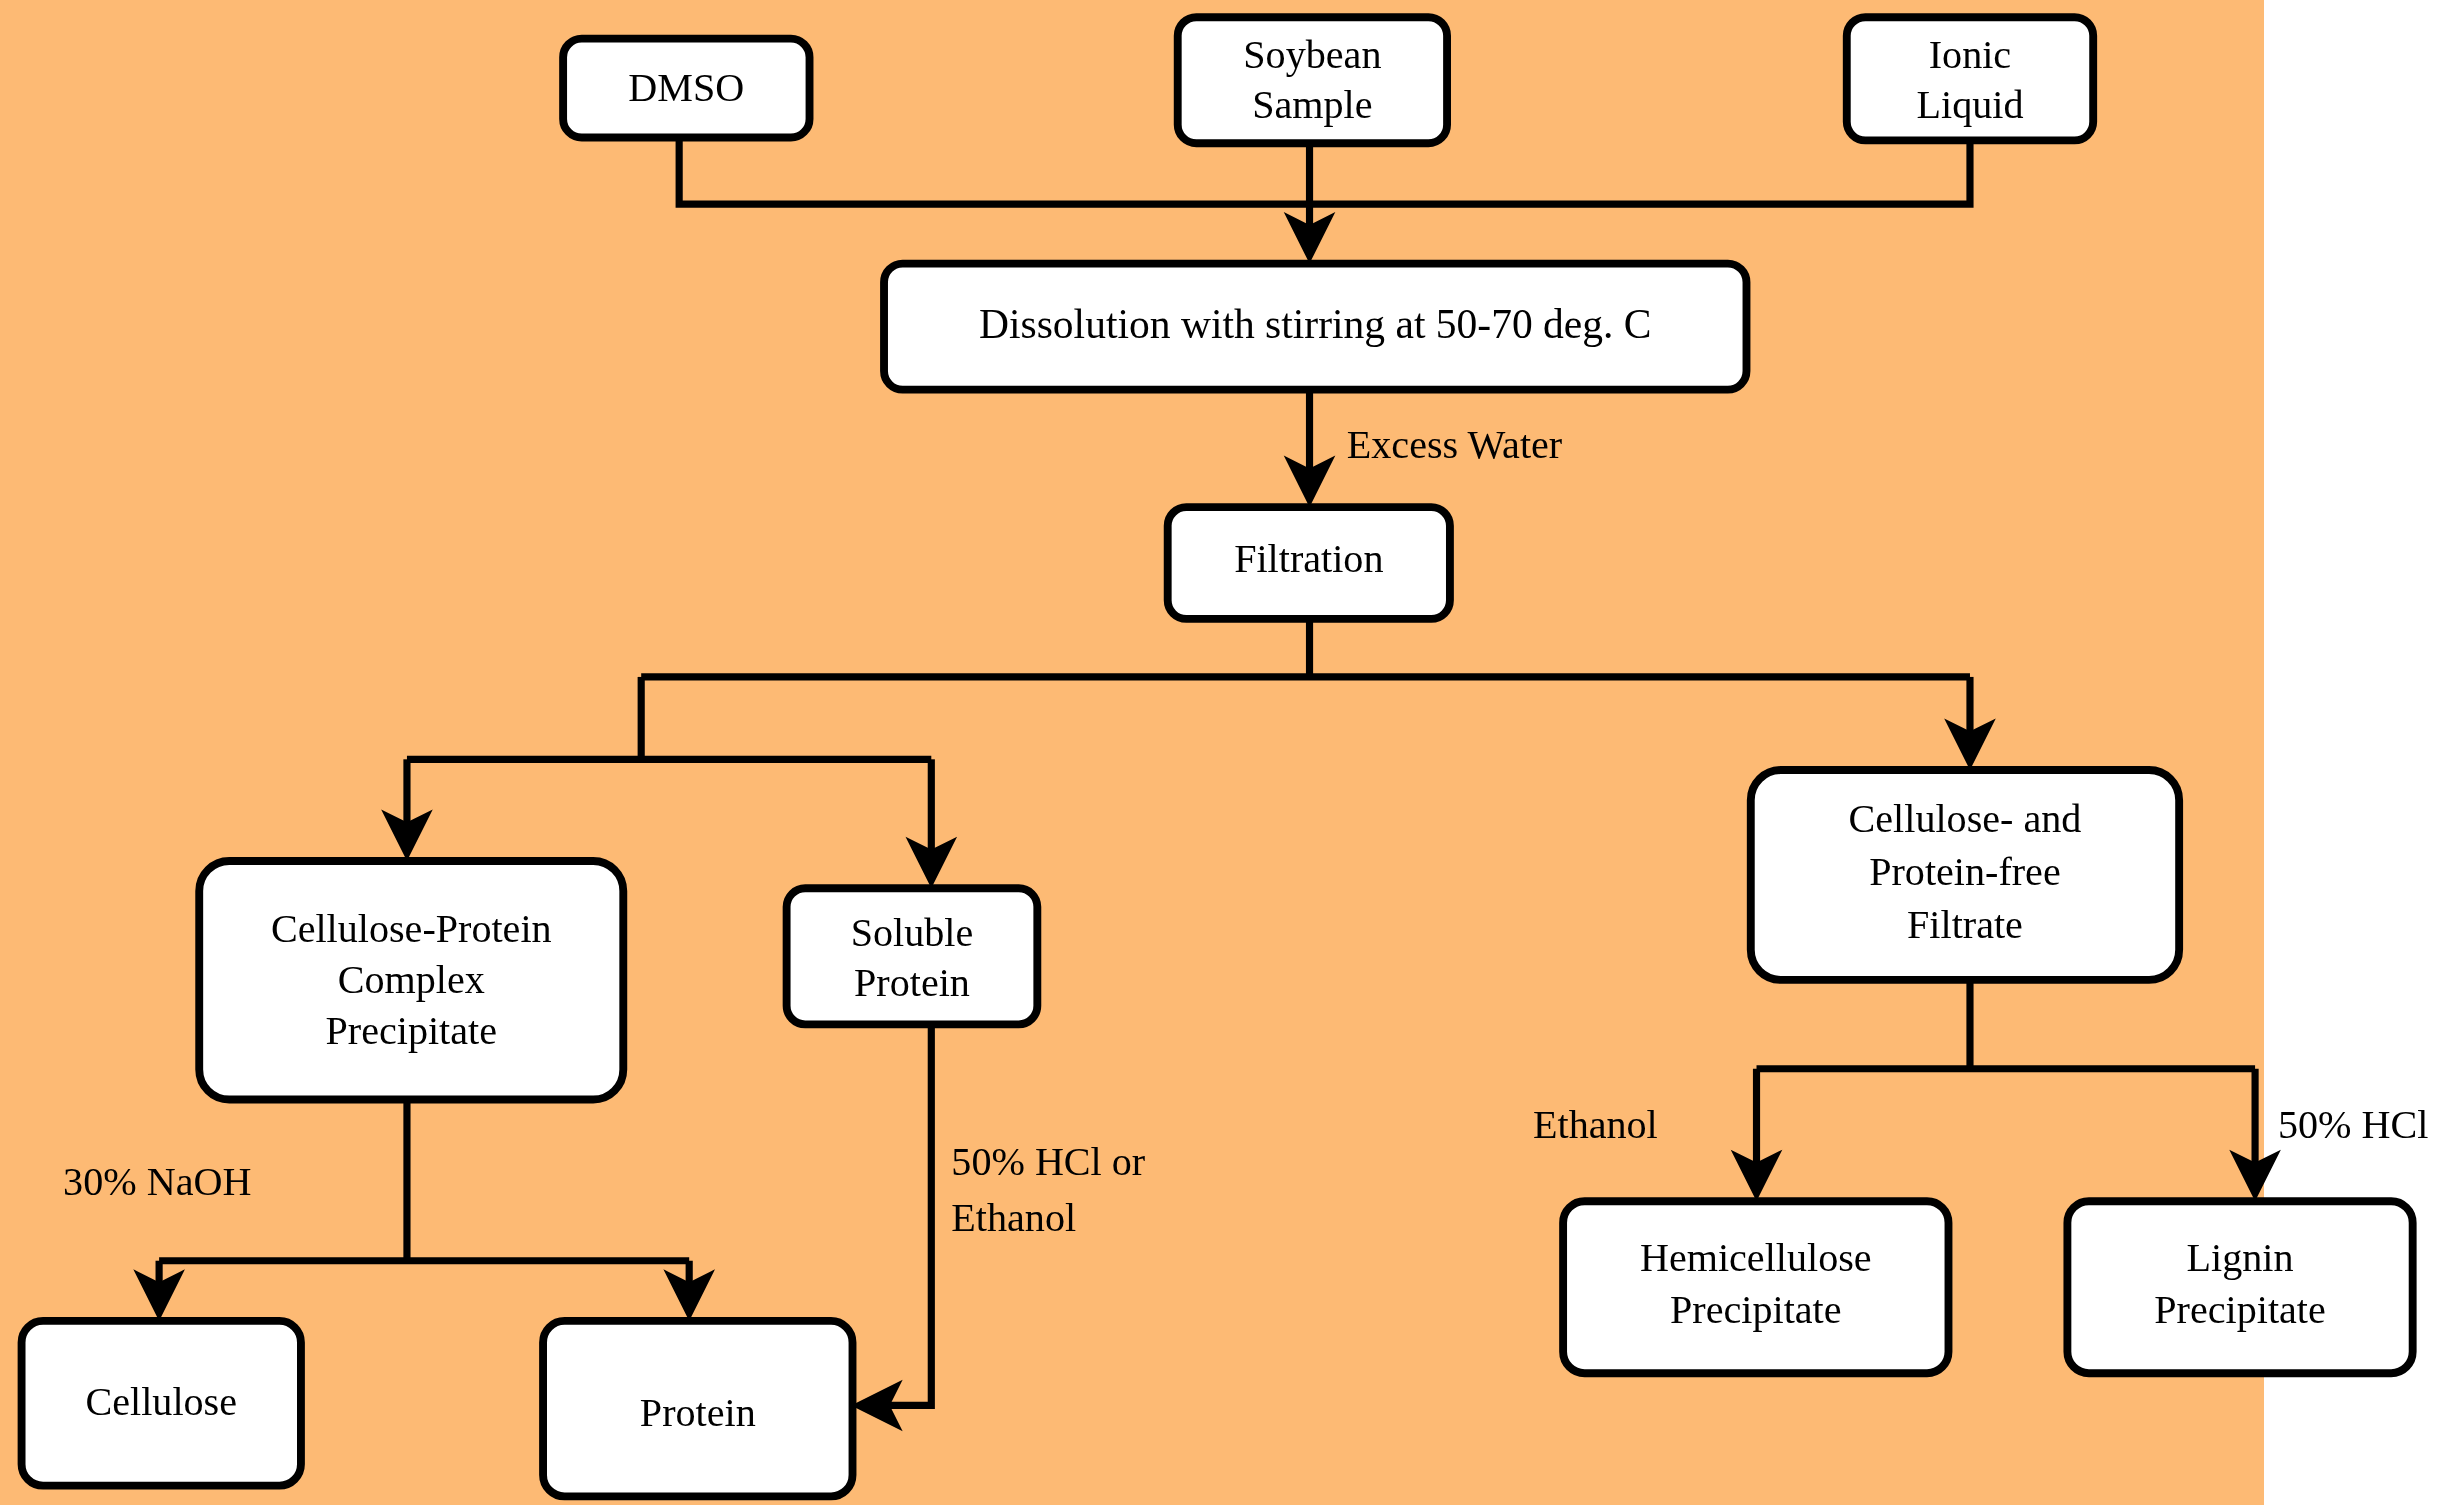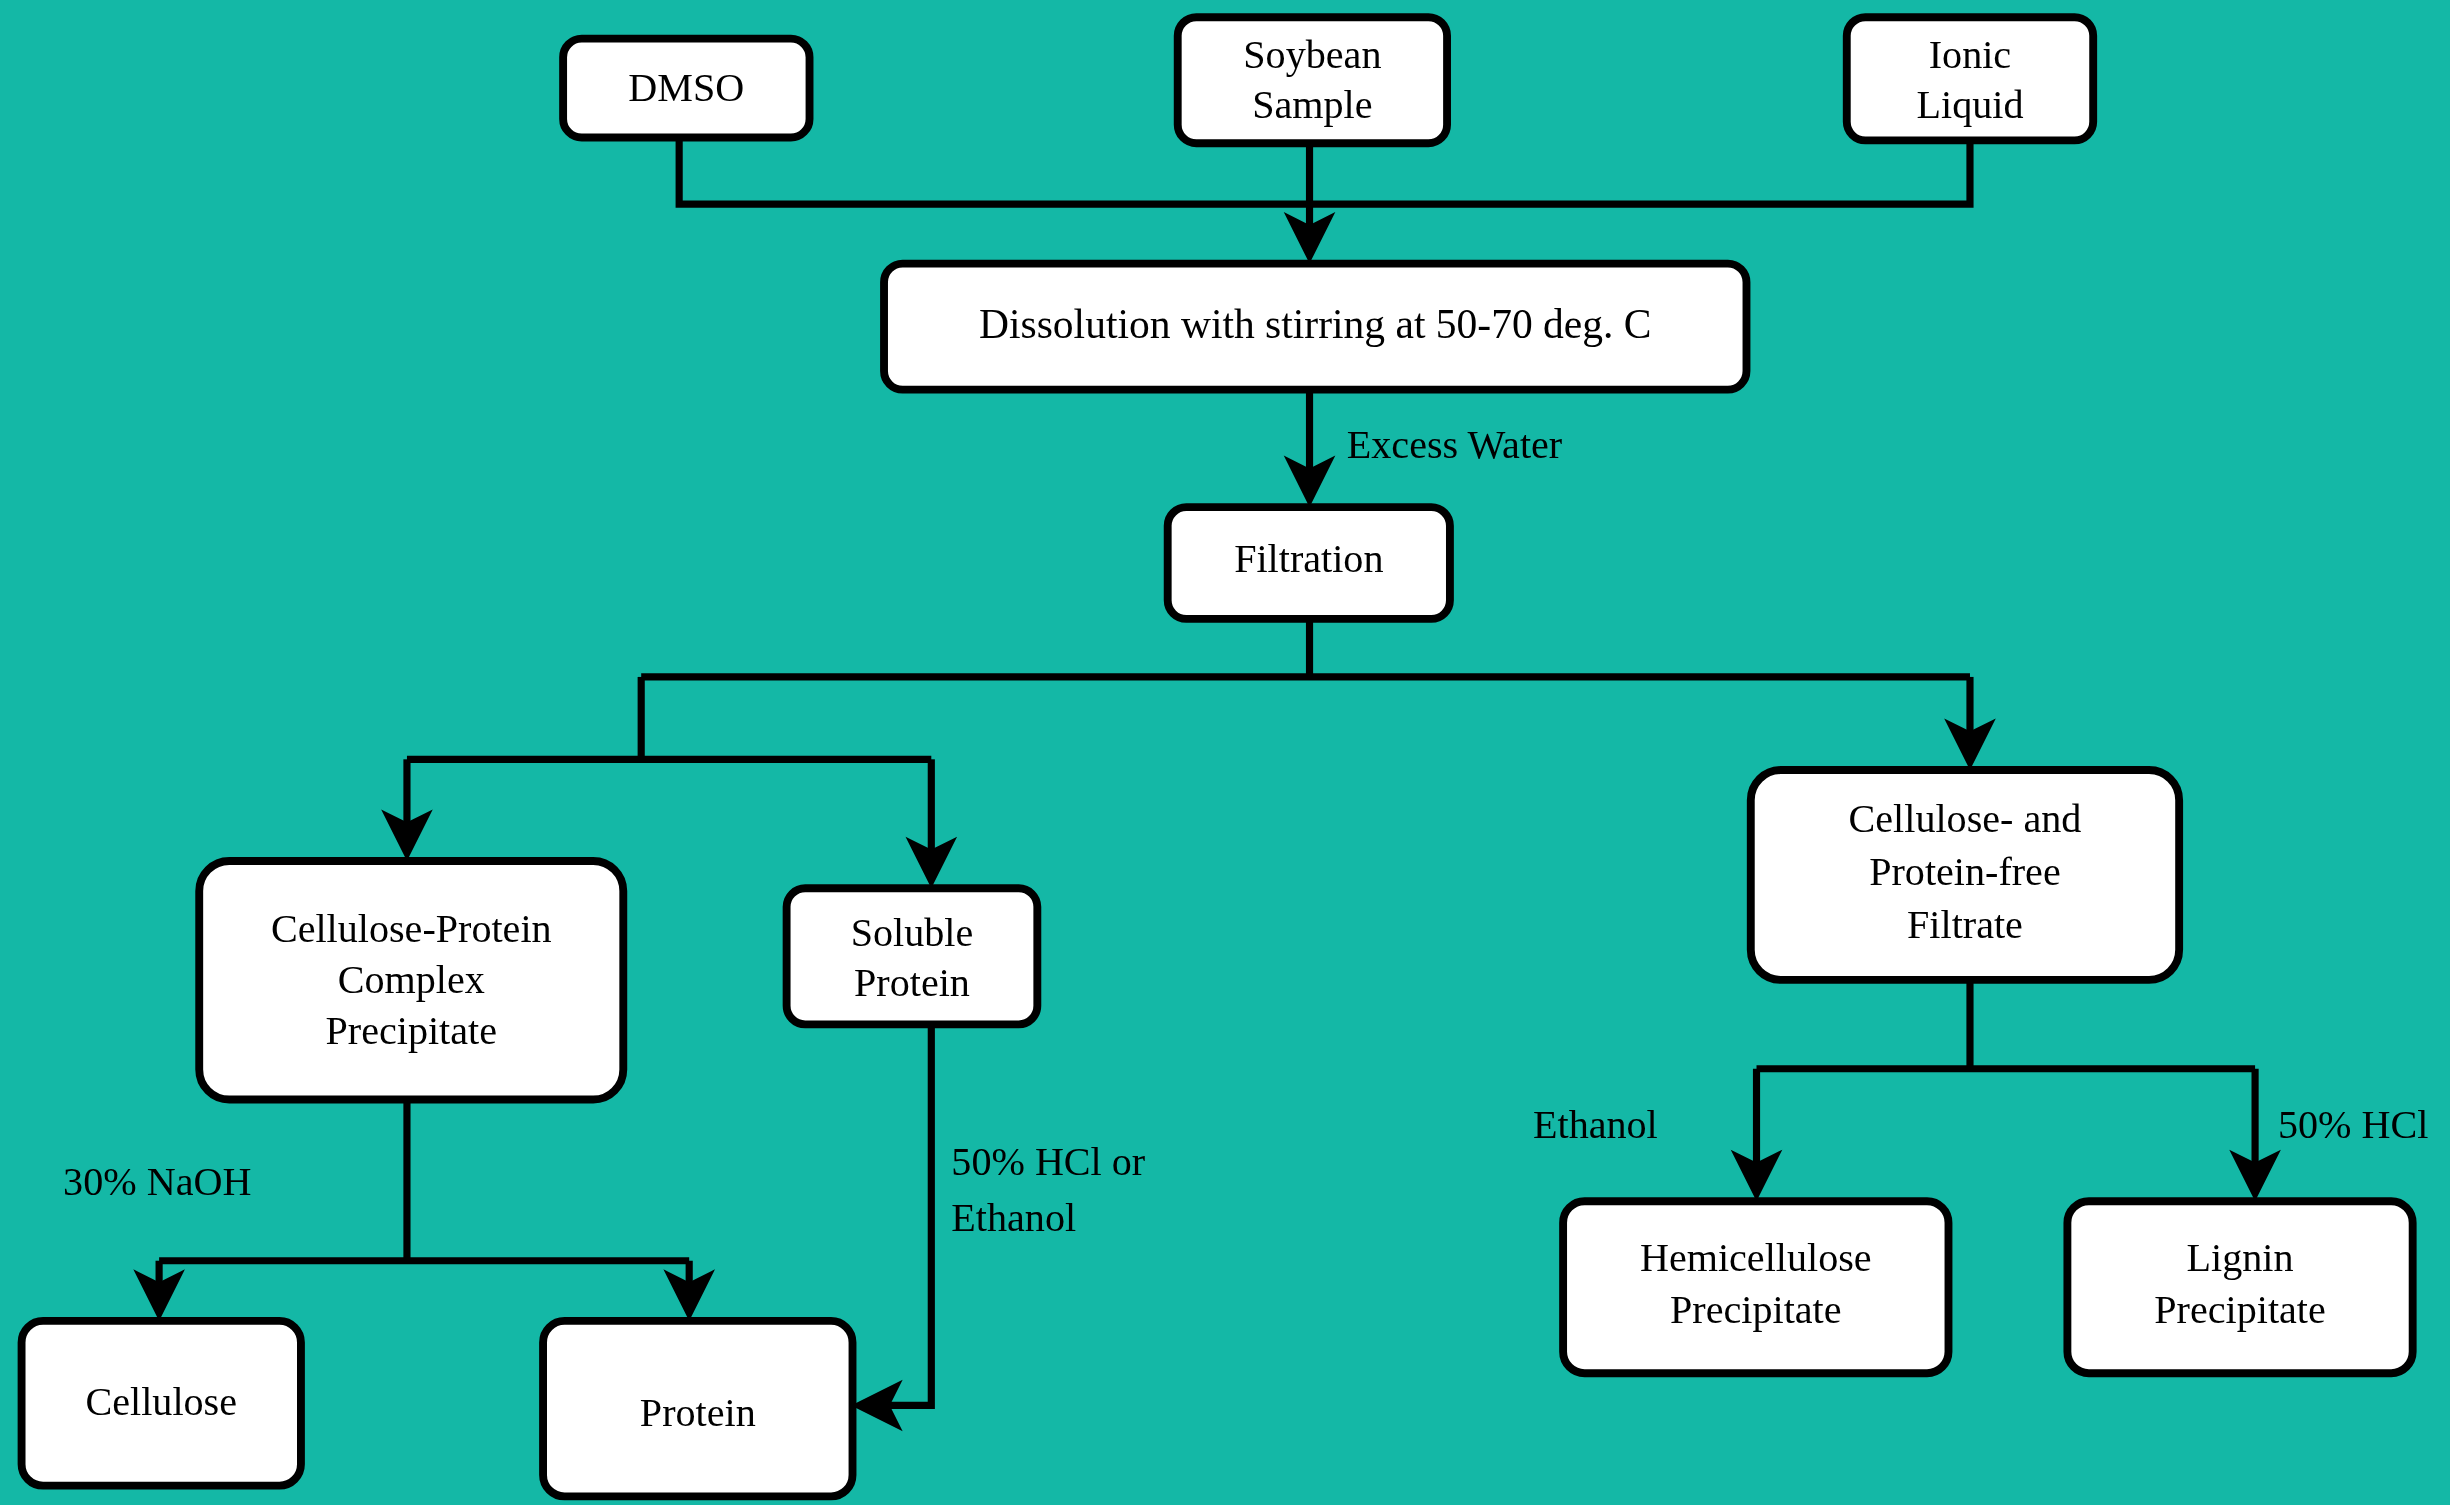--- a/index.html
+++ b/index.html
@@ -8,23 +8,23 @@
     background: #ffffff;
   }
   body {
     width: 2450px;
     height: 1505px;
     overflow: hidden;
     font-family: "Liberation Serif", "DejaVu Serif", serif;
   }
   #flowchart-root {
     position: relative;
-    width: 2450px;
+    width: 2264px;
     height: 1505px;
-    background: #14b8a6;
+    background: #fdba74;
     text-align: right;
   }
   svg#flow-svg {
     position: absolute;
     top: 0;
     left: 0;
     width: 2450px;
     height: 1505px;
     display: block;
   }

